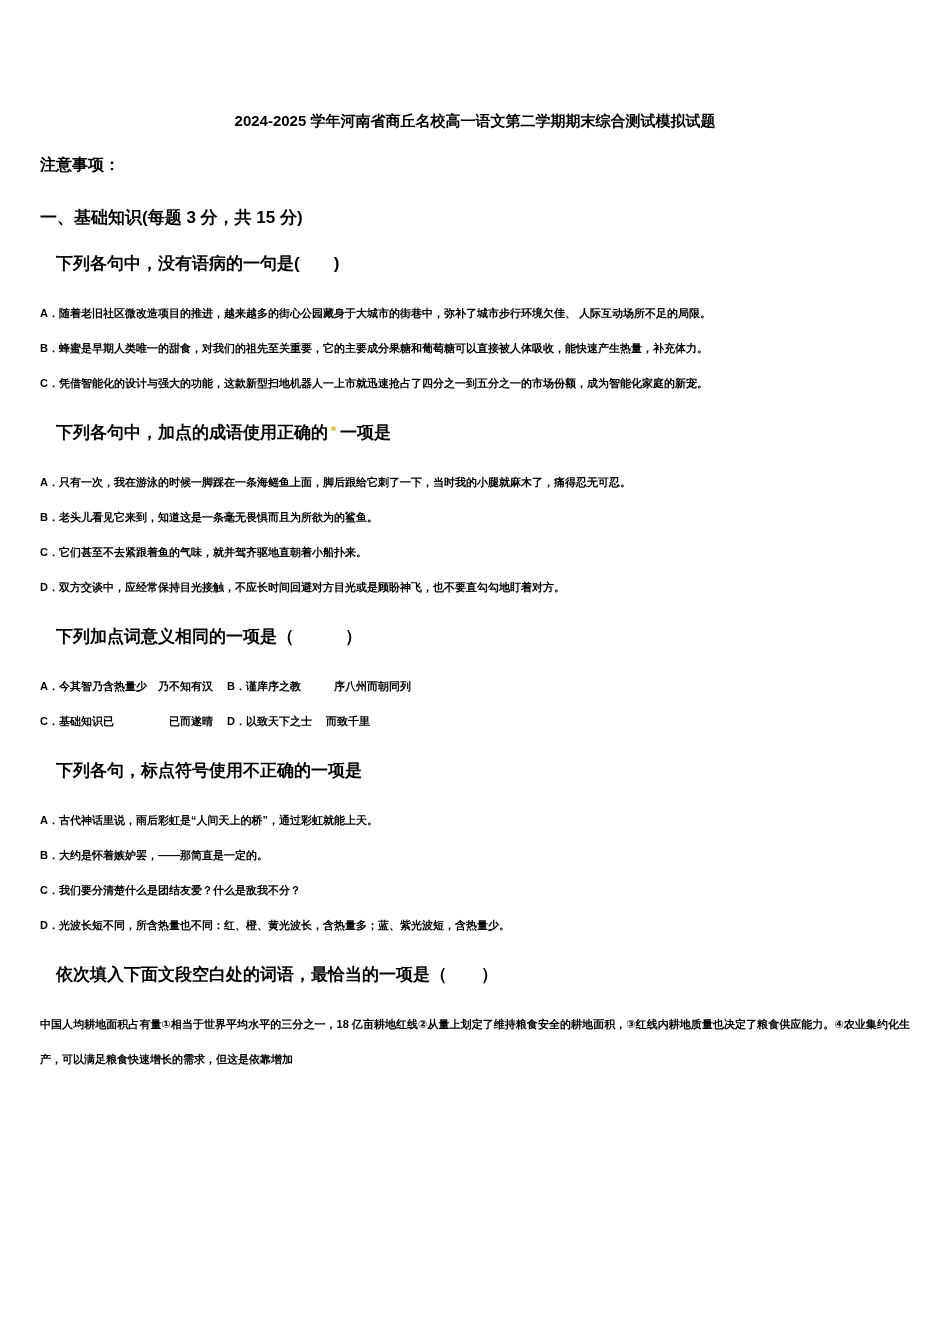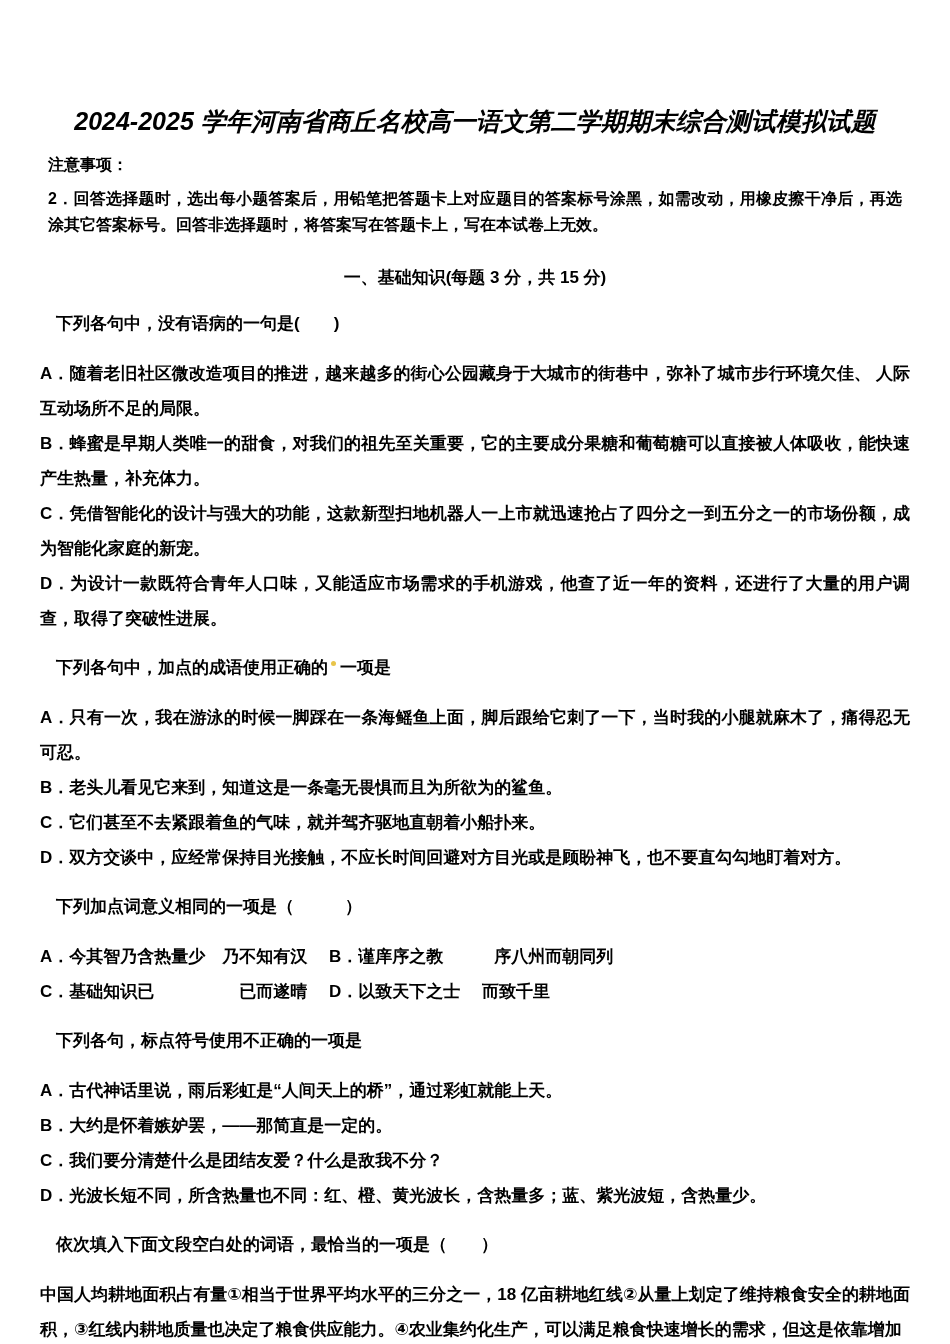--- a/index.html
+++ b/index.html
@@ -9,50 +9,48 @@
     background: #ffffff;
     color: #000000;
     font-family: "Liberation Sans", "DejaVu Sans", sans-serif;
     overflow: hidden;
   }
   .page {
     padding: 106px 40px 0 40px;
     box-sizing: border-box;
   }
   .title {
-    font-size: 25px;
+    font-size: 15px;
     line-height: 30px;
     font-weight: bold;
     text-align: center;
     margin: 0 0 16px 0;
-    font-style: italic;
   }
   .notice p {
-    margin: 8px;
+    margin: 0;
     font-size: 16px;
     font-weight: bold;
     line-height: 26px;
     text-align: justify;
   }
   .section-heading {
     margin: 26px 0 0 0;
     font-size: 17px;
     font-weight: bold;
     line-height: 28px;
-    text-align: center;
   }
   .stem {
     margin: 16px;
     font-size: 17px;
     font-weight: bold;
     line-height: 32px;
   }
   .option, .para {
     margin: 0;
-    font-size: 17px;
+    font-size: 11px;
     font-weight: bold;
     line-height: 35px;
     text-align: justify;
   }
   
   .em {
     font-family: "Liberation Serif", "DejaVu Serif", serif;
     font-weight: 600;
   }
   
@@ -75,31 +73,29 @@
 </style>
 </head>
 <body>
 
 <div class="page">
 
   <h1 class="title">2024-2025 学年河南省商丘名校高一语文第二学期期末综合测试模拟试题</h1>
 
   <div class="notice">
     <p>注意事项：</p>
-    <p>2．回答选择题时，选出每小题答案后，用铅笔把答题卡上对应题目的答案标号涂黑，如需改动，用橡皮擦干净后，再选涂其它答案标号。回答非选择题时，将答案写在答题卡上，写在本试卷上无效。</p>
   </div>
 
   <p class="section-heading">一、基础知识(每题 3 分，共 15 分)</p>
 
   <section>
     <p class="stem"><span>下列各句中，没有语病的一句是(　　)</span></p>
     <p class="option"><span>A．随着老旧社区微改造项目的推进，越来越多的街心公园藏身于大城市的街巷中，弥补了城市步行环境欠佳、 人际互动场所不足的局限。</span></p>
     <p class="option"><span>B．蜂蜜是早期人类唯一的甜食，对我们的祖先至关重要，它的主要成分果糖和葡萄糖可以直接被人体吸收，能快速产生热量，补充体力。</span></p>
     <p class="option"><span>C．凭借智能化的设计与强大的功能，这款新型扫地机器人一上市就迅速抢占了四分之一到五分之一的市场份额，成为智能化家庭的新宠。</span></p>
-    <p class="option"><span>D．为设计一款既符合青年人口味，又能适应市场需求的手机游戏，他查了近一年的资料，还进行了大量的用户调查，取得了突破性进展。</span></p>
   </section>
 
   <section>
     <p class="stem"><span>下列各句中，加点的成语使用正确的</span><span class="dot">　</span><span>一项是</span></p>
     <p class="option"><span>A．只有一次，我在游泳的时候一脚踩在一条海鳐鱼上面，脚后跟给它刺了一下，当时我的小腿就麻木了，痛得</span><span class="em">忍无可忍</span><span>。</span></p>
     <p class="option"><span>B．老头儿看见它来到，知道这是一条毫无畏惧而且</span><span class="em">为所欲为</span><span>的鲨鱼。</span></p>
     <p class="option"><span>C．它们甚至不去紧跟着鱼的气味，就</span><span class="em">并驾齐驱</span><span>地直朝着小船扑来。</span></p>
     <p class="option"><span>D．双方交谈中，应经常保持目光接触，不应长时间回避对方目光或是</span><span class="em">顾盼神飞</span><span>，也不要直勾勾地盯着对方。</span></p>
   </section>
 

